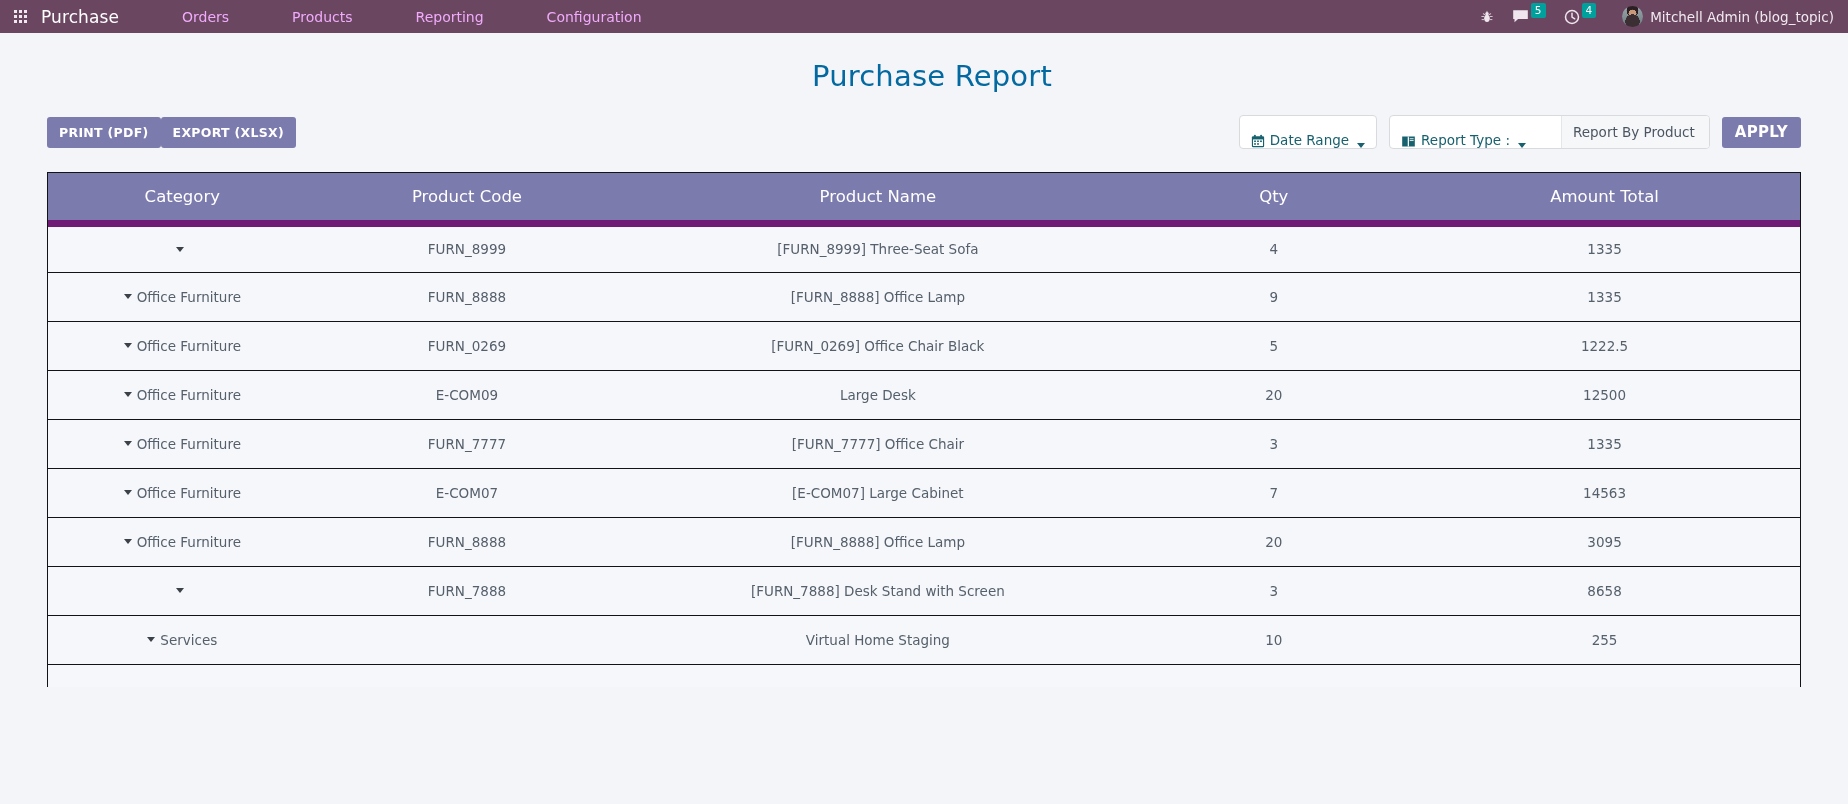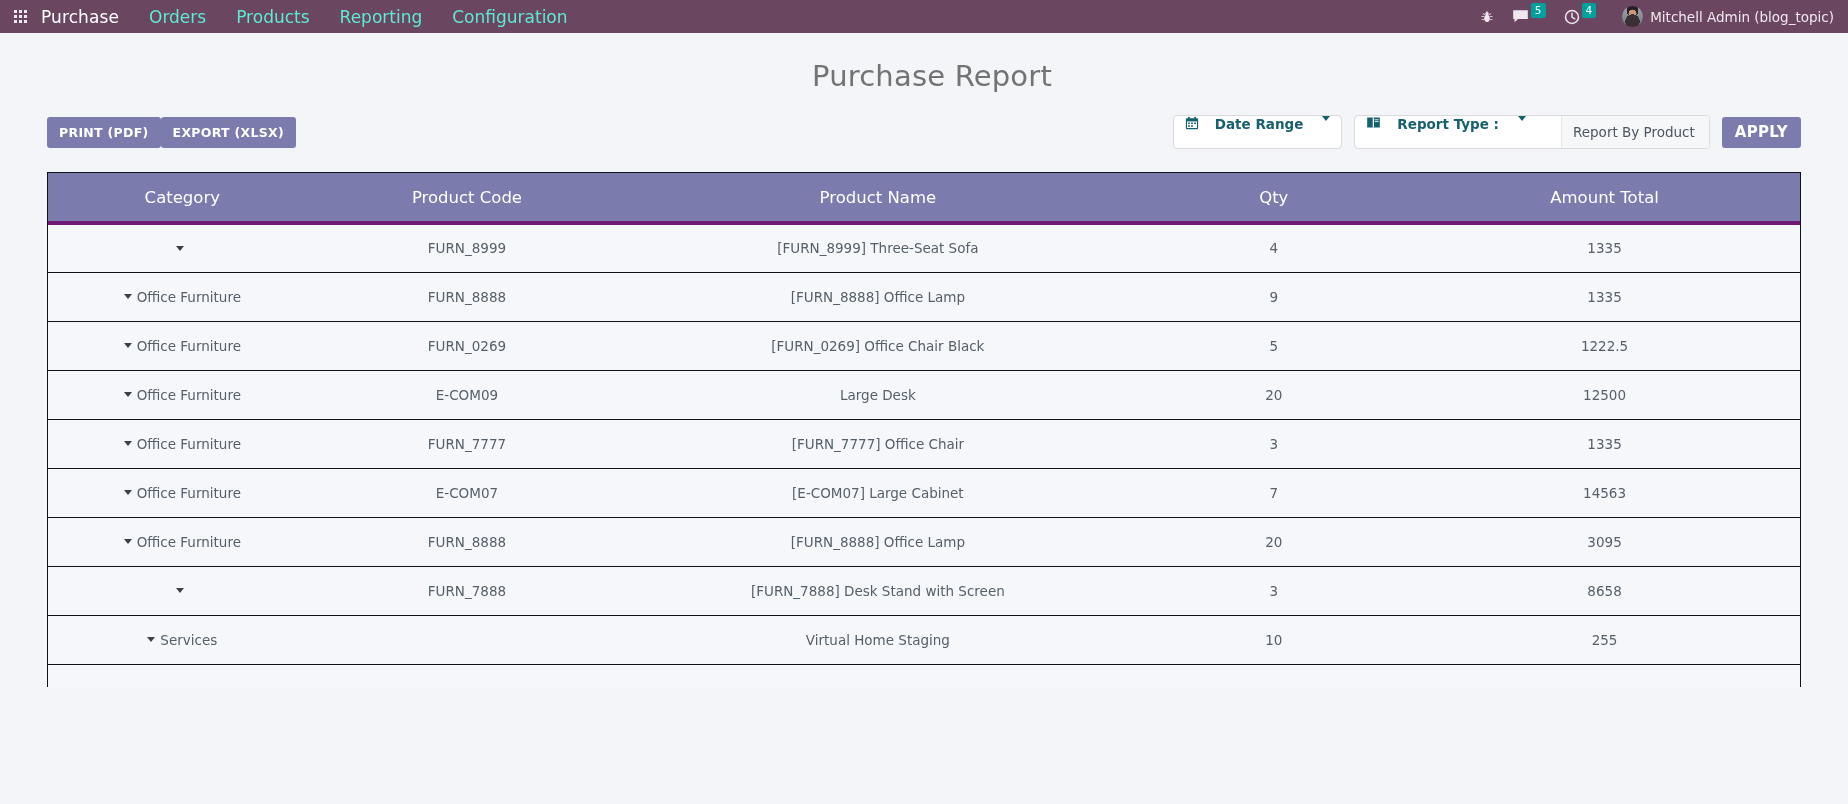--- a/index.html
+++ b/index.html
@@ -31,24 +31,25 @@
     margin-left: 4px;
   }
   .apps-grid i { display:block; width:3px; height:3px; background:#efe8ee; }
   .brand {
     font-size: 17px;
     color: #ffffff;
     margin-right: 30px;
     letter-spacing: .1px;
   }
   .navitem {
-    font-size: 17px;
-    color: #5eead4;
+    font-size: 14px;
+    color: #f0abfc;
     margin-right: 30px;
     white-space: nowrap;
+    margin-left: 33px;
   }
   .nav-right {
     margin-left: auto;
     display: flex;
     align-items: center;
     gap: 0px;
   }
   .nav-icon-wrap {
     display: flex;
     align-items: center;
@@ -80,21 +81,21 @@
     overflow: hidden;
     flex: none;
   }
   .username { font-size: 13.5px; color: #f1e9ef; white-space: nowrap; }
 
   
   .page { padding: 0; }
   .page-title {
     text-align: center;
     font-size: 29px;
-    color: #737373;
+    color: #0369a1;
     font-weight: 400;
     margin: 26px 0 0 16px;
     letter-spacing: .2px;
   }
 
   .toolbar {
     margin-top: 22px;
     padding: 0 47px 0 47px;
     display: flex;
     align-items: center;
@@ -123,25 +124,25 @@
     background: #ffffff;
     border: 1px solid #d8dadd;
     border-radius: 4px;
     height: 34px;
     display: flex;
     align-items: center;
     overflow: hidden;
   }
   .pill-label {
     display: flex;
-    align-items: flex-start;
-    gap: 16px;
+    align-items: flex-end;
+    gap: 5px;
     padding: 0 11px;
     font-size: 13.5px;
-    font-weight: bold;
+    font-weight: normal;
     color: #17616e;
     white-space: nowrap;
     height: 100%;
     cursor: pointer;
   }
   .pill-value {
     padding: 0 14px 0 11px;
     font-size: 13.5px;
     color: #4c5662;
     background: #f6f7f9;
@@ -189,21 +190,21 @@
     border-collapse: collapse;
     table-layout: fixed;
   }
   table.report thead th {
     background: #7c7bad;
     color: #ffffff;
     font-size: 16.5px;
     font-weight: normal;
     height: 50px;
     text-align: center;
-    border-bottom: 4px solid #701a75;
+    border-bottom: 7px solid #701a75;
     padding: 0;
   }
   table.report tbody td {
     height: 49px;
     font-size: 13.5px;
     color: #55606b;
     text-align: center;
     border-bottom: 1px solid #111315;
     background: #f6f7fb;
     padding: 0 6px;

